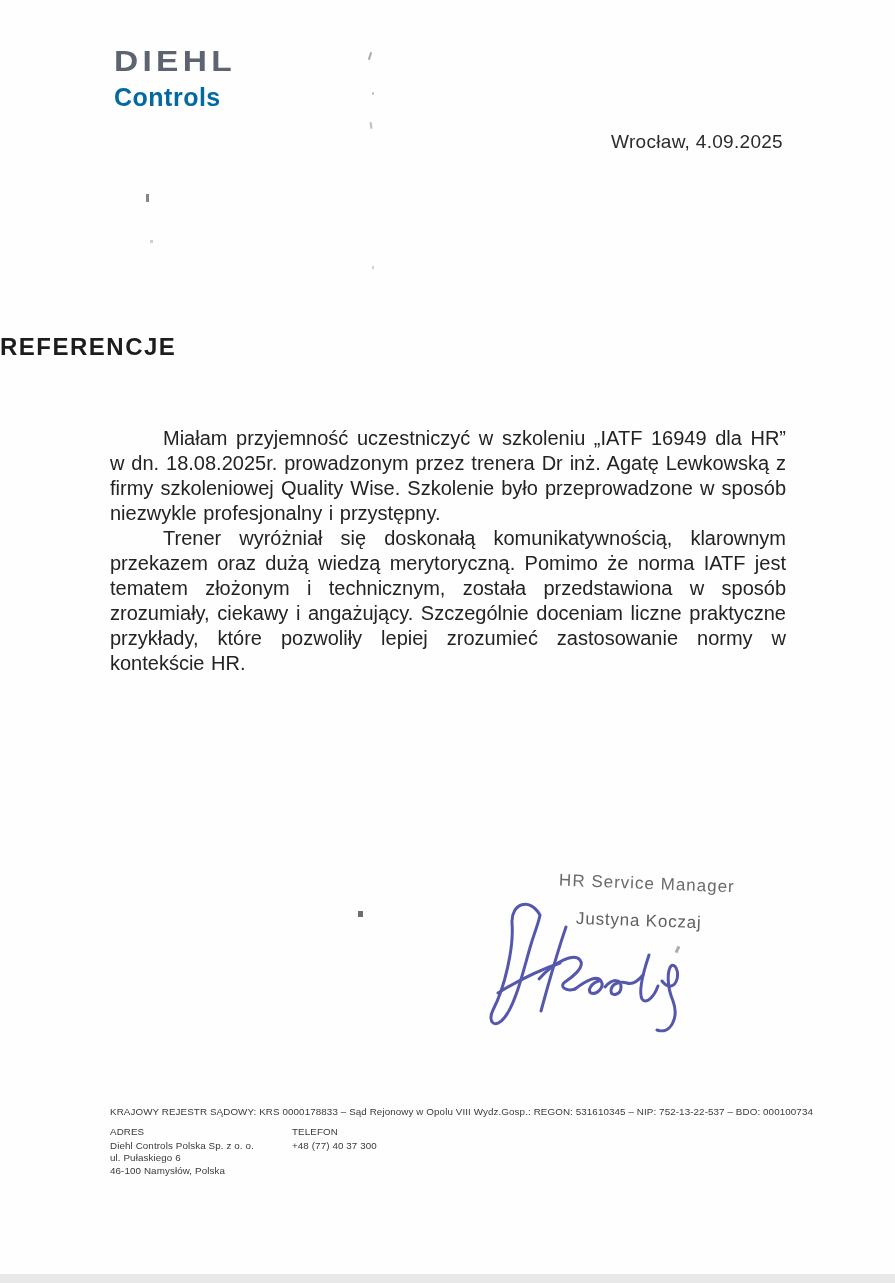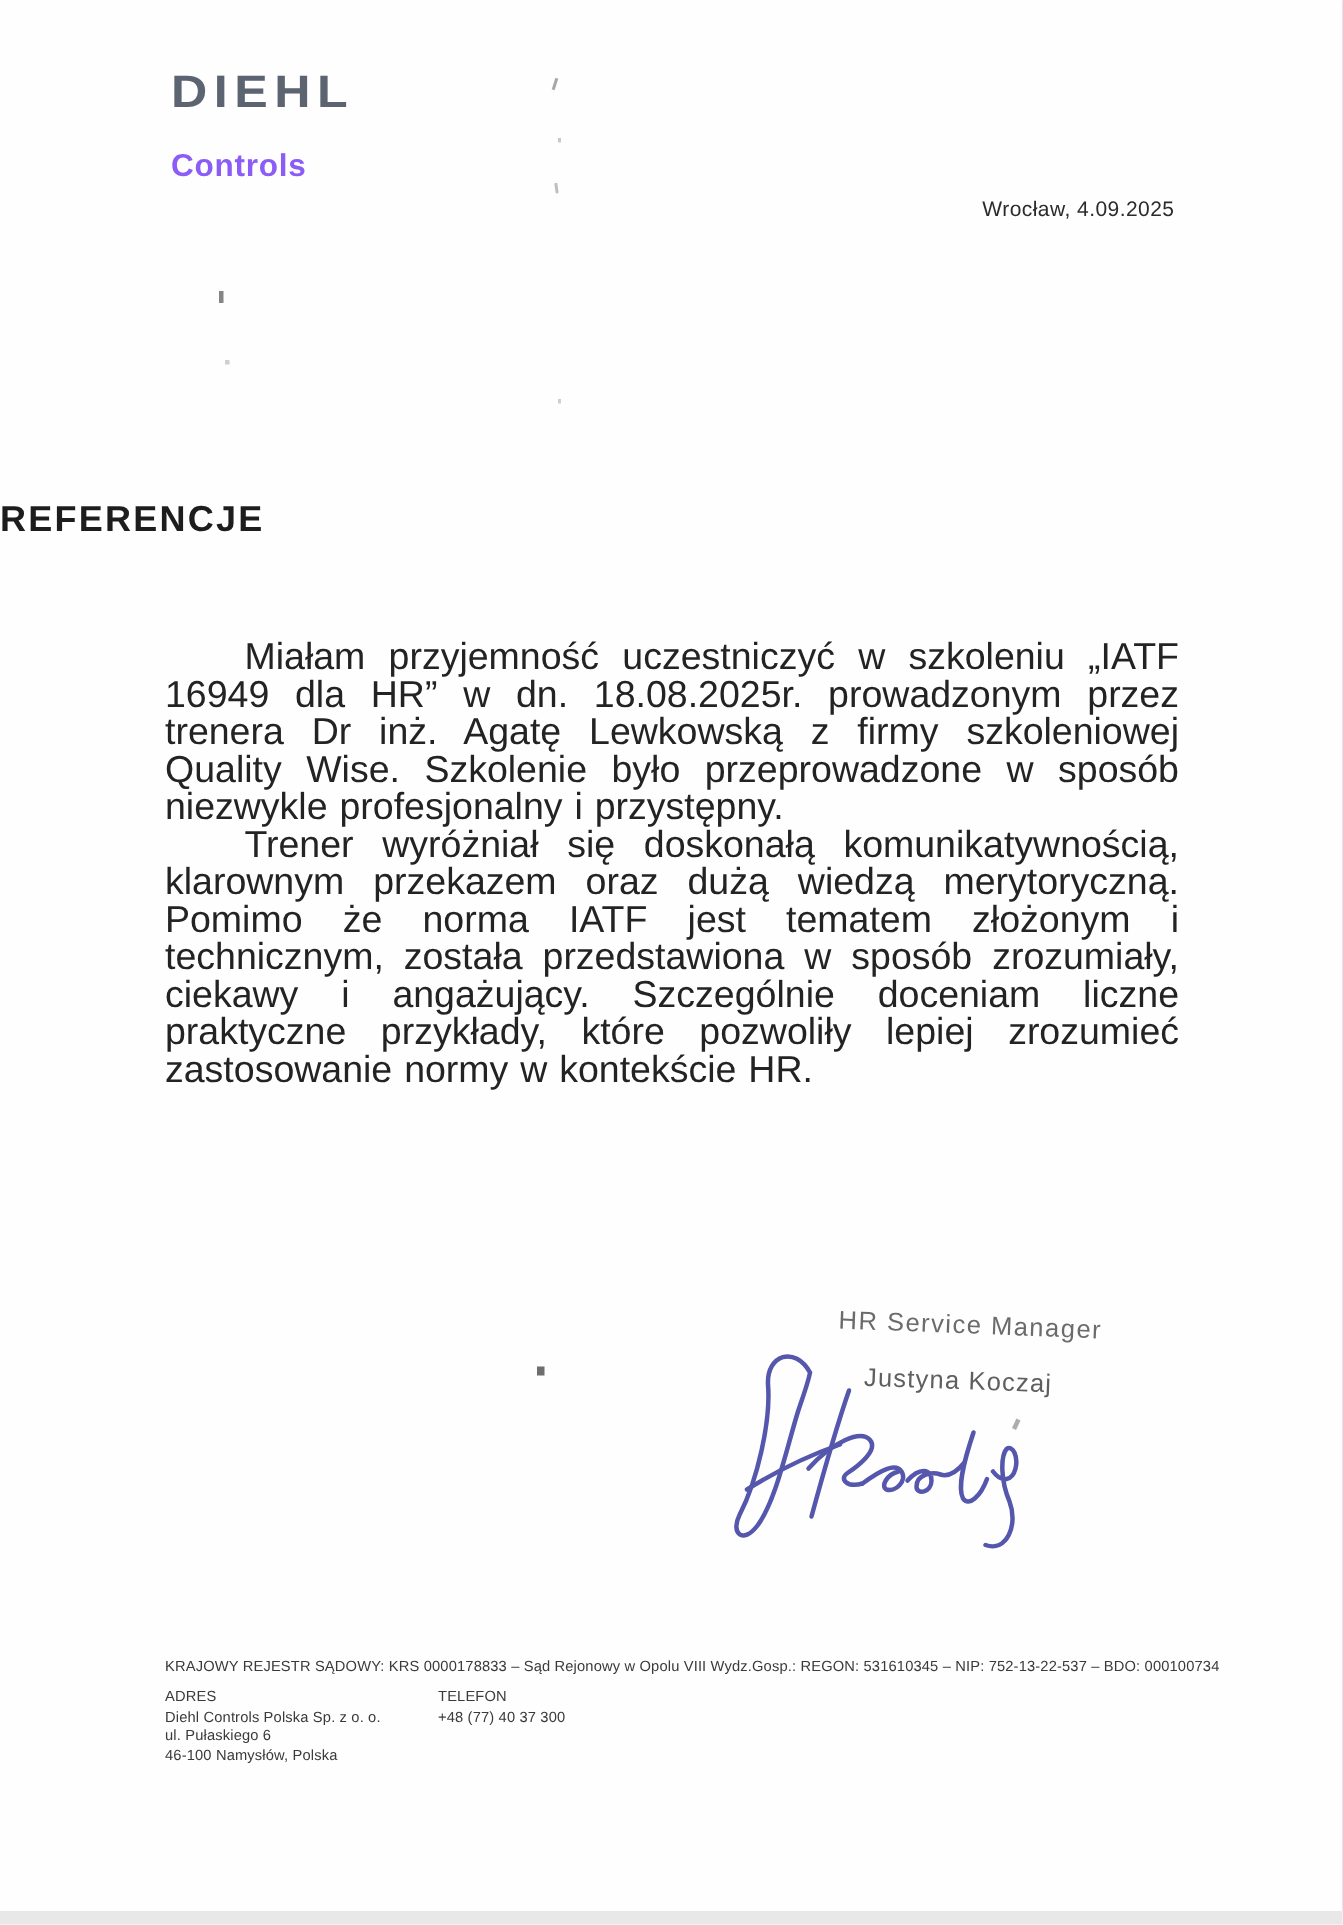--- a/index.html
+++ b/index.html
@@ -15,43 +15,43 @@
   }
 
   
   .logo{position:absolute;left:114px;top:44px;}
   .logo-brand{
     font-size:31px;font-weight:bold;letter-spacing:4px;
     color:#5b6470;
     transform:scale(1.08,0.98);transform-origin:left top;
   }
   .logo-sub{
-    margin-top:19px;
-    font-size:21px;font-weight:bold;letter-spacing:0.5px;
-    color:#8b5cf6;
+    margin-top:3px;
+    font-size:25px;font-weight:bold;letter-spacing:0.5px;
+    color:#0369a1;
   }
 
   
   .dateline{
     position:absolute;right:112px;top:131px;
-    font-size:14px;color:#2b2b2b;letter-spacing:0.3px;
+    font-size:19px;color:#2b2b2b;letter-spacing:0.3px;
   }
 
   
   .doc-title{
     position:absolute;left:0;top:333px;width:100%;
     text-align:left;
     font-size:24px;font-weight:bold;letter-spacing:1.5px;
     color:#1d1d1d;
   }
 
   
   .body-text{
     position:absolute;left:110px;top:426px;width:676px;
-    font-size:25px;line-height:25px;
+    font-size:20px;line-height:25px;
     text-align:justify;
     color:#232323;
   }
   .body-text p{margin:0;text-indent:53px;word-spacing:1px;}
 
   
   .stamp-role{
     position:absolute;left:559px;top:874px;
     font-size:17px;letter-spacing:1px;color:#6b6b6b;
     transform:rotate(2.2deg);white-space:nowrap;

